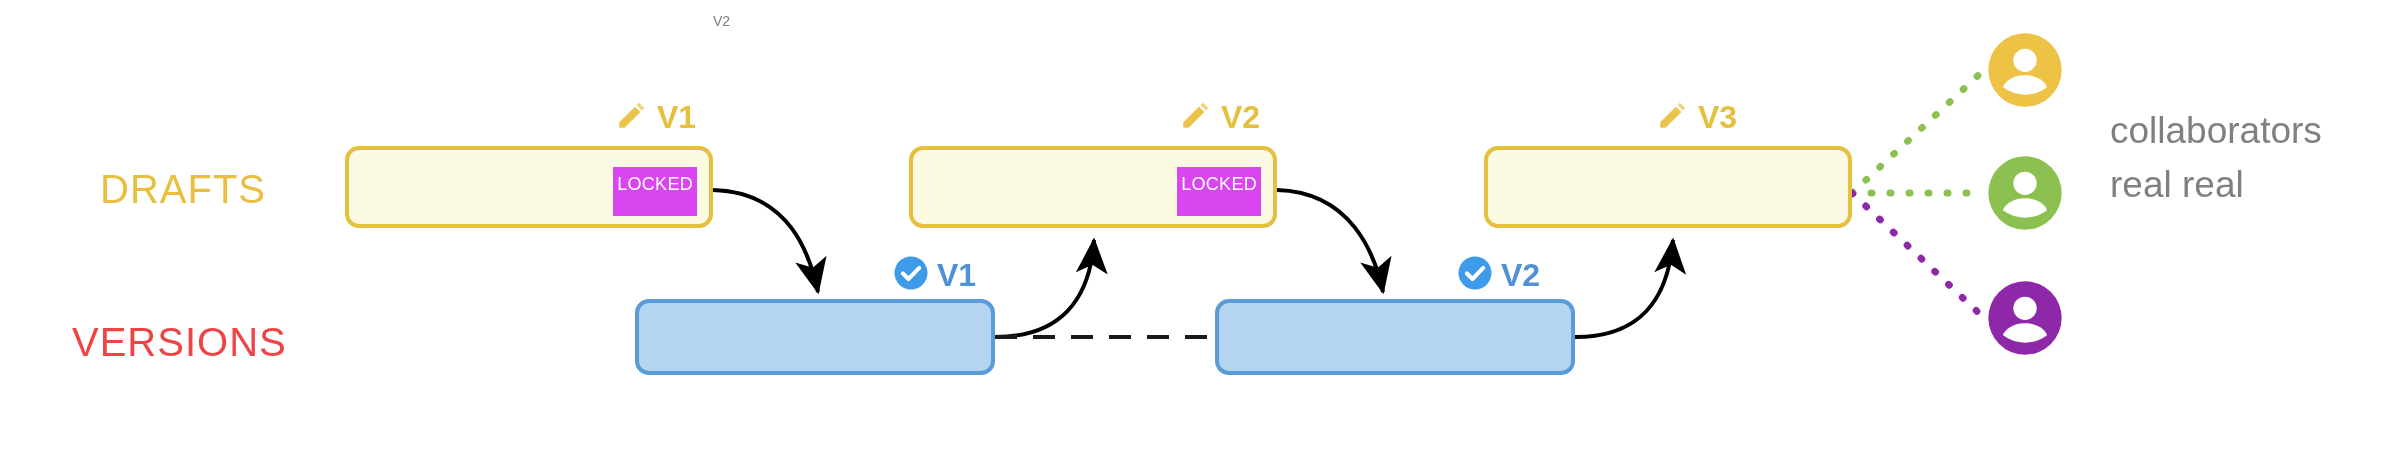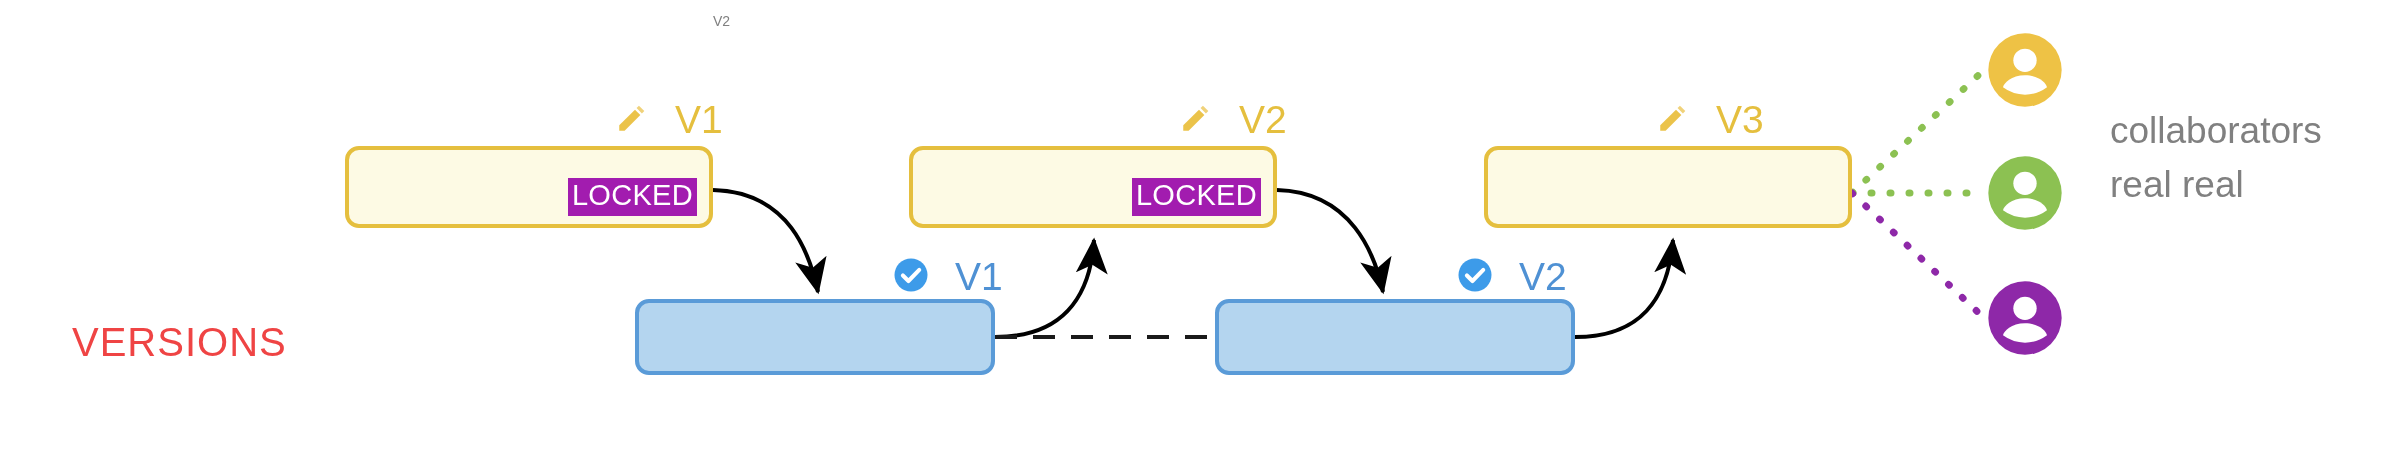--- a/index.html
+++ b/index.html
@@ -58,41 +58,40 @@
     border: 4px solid #5a9bd8;
     border-radius: 14px;
     box-sizing: border-box;
   }
 
   
   .locked-badge {
     position: absolute;
     right: 12px;
     bottom: 8px;
-    background: #a21caf;
+    background: #d946ef;
     color: #ffffff;
-    font-size: 29px;
+    font-size: 18px;
     line-height: 30px;
-    padding: 2px 4px 6px 4px;
+    padding: 2px 4px 17px 4px;
     letter-spacing: 0.3px;
     white-space: nowrap;
   }
 
   
   .tag {
     position: absolute;
     display: flex;
     align-items: center;
     gap: 8px;
     white-space: nowrap;
   }
   .tag-text {
-    font-size: 39px;
-    font-weight: normal;
-    margin-left: 18px;
+    font-size: 32px;
+    font-weight: bold;
   }
   .tag-draft .tag-text { color: #e5bf3e; }
   .tag-version .tag-text { color: #4f91d4; }
   .tag-icon { display: block; }
 
   
   .avatar {
     position: absolute;
     width: 80px;
     height: 80px;
@@ -140,20 +139,21 @@
 
     <path d="M1575,337 C1640,337 1668,300 1673,240" fill="none" stroke="#000000" stroke-width="4" marker-end="url(#arrowhead)"></path>
 
     <path d="M995,337 L1381,337" fill="none" stroke="#1a1a1a" stroke-width="4" stroke-dasharray="22 16"></path>
 
     <path d="M1852,193 L1984,70" fill="none" stroke="#8cc152" stroke-width="7" stroke-linecap="round" stroke-dasharray="1 18"></path>
     <path d="M1852,193 L1984,193" fill="none" stroke="#8cc152" stroke-width="7" stroke-linecap="round" stroke-dasharray="1 18"></path>
     <path d="M1852,193 L1984,318" fill="none" stroke="#8e28a8" stroke-width="7" stroke-linecap="round" stroke-dasharray="1 18"></path>
   </svg>
 
+  <div class="row-label" id="label-drafts">DRAFTS</div>
   <div class="row-label" id="label-versions">VERSIONS</div>
 
   <div class="tag tag-draft" style="left:615px; top:98px;">
     <span class="tag-icon">
       <svg width="34" height="34" viewBox="0 0 24 24" xmlns="http://www.w3.org/2000/svg">
         <path d="M3 17.2 L3 21 L6.8 21 L17.9 9.9 L14.1 6.1 Z" fill="#ebc34a"></path>
         <path d="M20.7 7.1 L16.9 3.3 L15.2 5 L19 8.8 Z" fill="#f0d27a"></path>
       </svg>
     </span>
     <span class="tag-text">V1</span>

